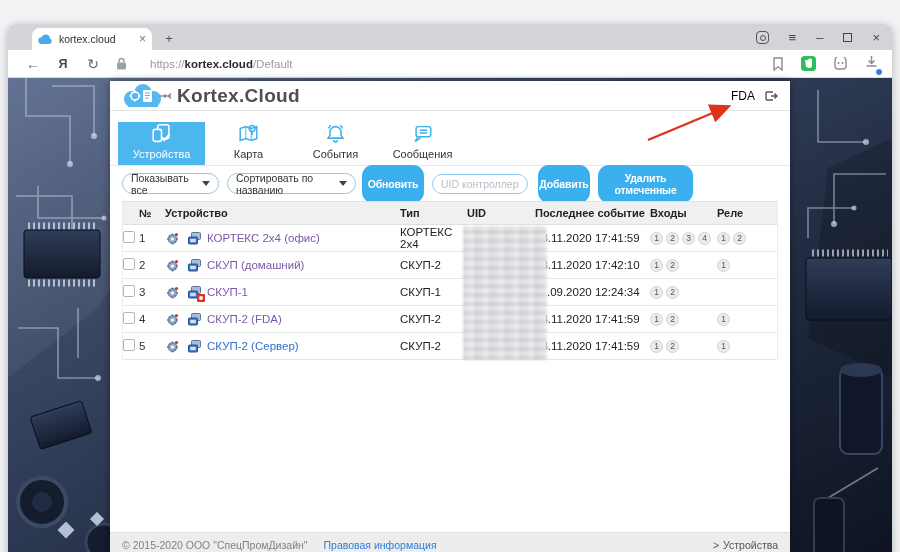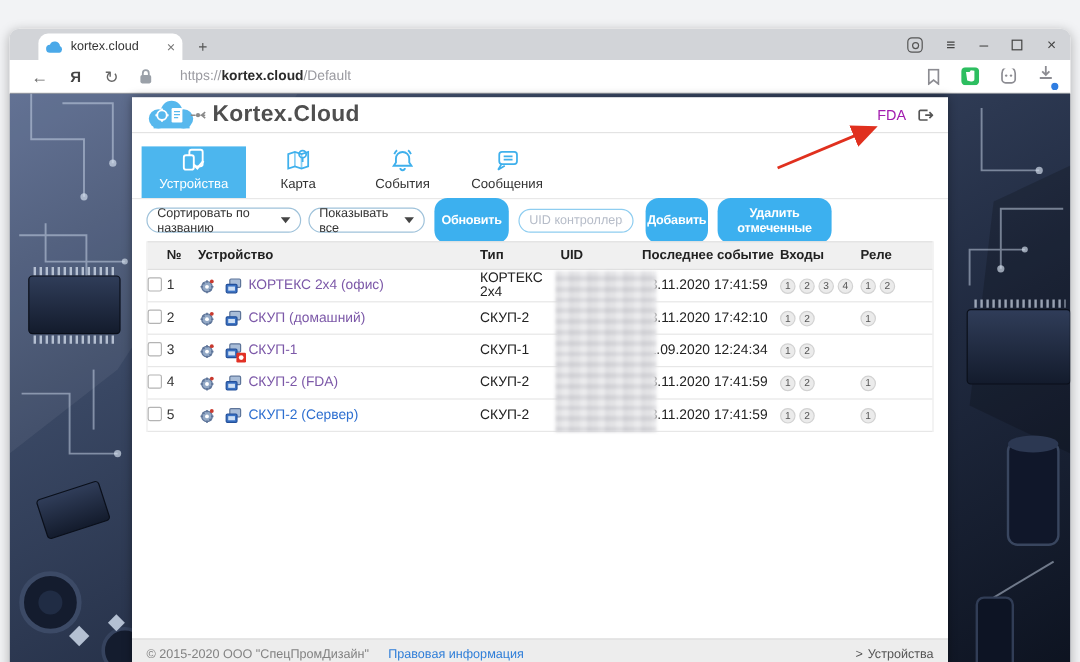--- a/index.html
+++ b/index.html
@@ -43,21 +43,21 @@
 
   
   .panel { position:absolute; left:102px; top:3px; width:680px; height:475px; background:#fff;
            box-shadow:0 0 8px rgba(0,0,0,.4); }
 
   .panel-header { height:30px; border-bottom:1px solid #e3e3e3; display:flex; align-items:center;
                   padding:0 12px; position:relative; }
   .brand { display:flex; align-items:center; gap:5px; }
   .brand-text { font-size:19px; font-weight:bold; color:#4f4f4f; letter-spacing:.3px; }
   .userbox { position:absolute; right:12px; top:0; height:30px; display:flex; align-items:center; gap:8px; }
-  .username { font-size:12px; color:#a21caf; }
+  .username { font-size:12px; color:#000000; }
 
   
   .nav-tabs { height:55px; border-bottom:1px solid #e8e8e8; display:flex; align-items:flex-end; padding-left:8px; }
   .ntab { width:87px; height:43px; display:flex; flex-direction:column; align-items:center; justify-content:flex-end;
           padding-bottom:5px; gap:2px; }
   .ntab .nlabel { font-size:11px; color:#333; }
   .ntab.active { background:#4cb6ee; }
   .ntab.active .nlabel { color:#fff; }
 
   
@@ -321,26 +321,26 @@
           <svg width="25" height="25" viewBox="0 0 26 26" fill="none" stroke="#3fb0ec" stroke-width="1.6">
             <rect x="6" y="5" width="16" height="11" rx="2.5"></rect>
             <path d="M10 9 h8 M10 12 h8"></path>
             <path d="M8 16 l-3 5 6 -3.5"></path>
           </svg>
           <span class="nlabel">Сообщения</span>
         </div>
       </div>
 
       <div class="toolbar">
+        <div class="selectbox sel-show">
+          <span>Показывать все</span>
+          <span class="chev"></span>
+        </div>
         <div class="selectbox sel-sort">
           <span>Сортировать по названию</span>
-          <span class="chev"></span>
-        </div>
-        <div class="selectbox sel-show">
-          <span>Показывать все</span>
           <span class="chev"></span>
         </div>
         <button class="pillbtn btn-refresh">Обновить</button>
         <input class="uid-input" placeholder="UID контроллера" style="">
         <button class="pillbtn btn-add">Добавить</button>
         <button class="pillbtn btn-del">Удалить отмеченные</button>
       </div>
 
       <div class="table-wrap">
         <div class="grid-row thead-row">

